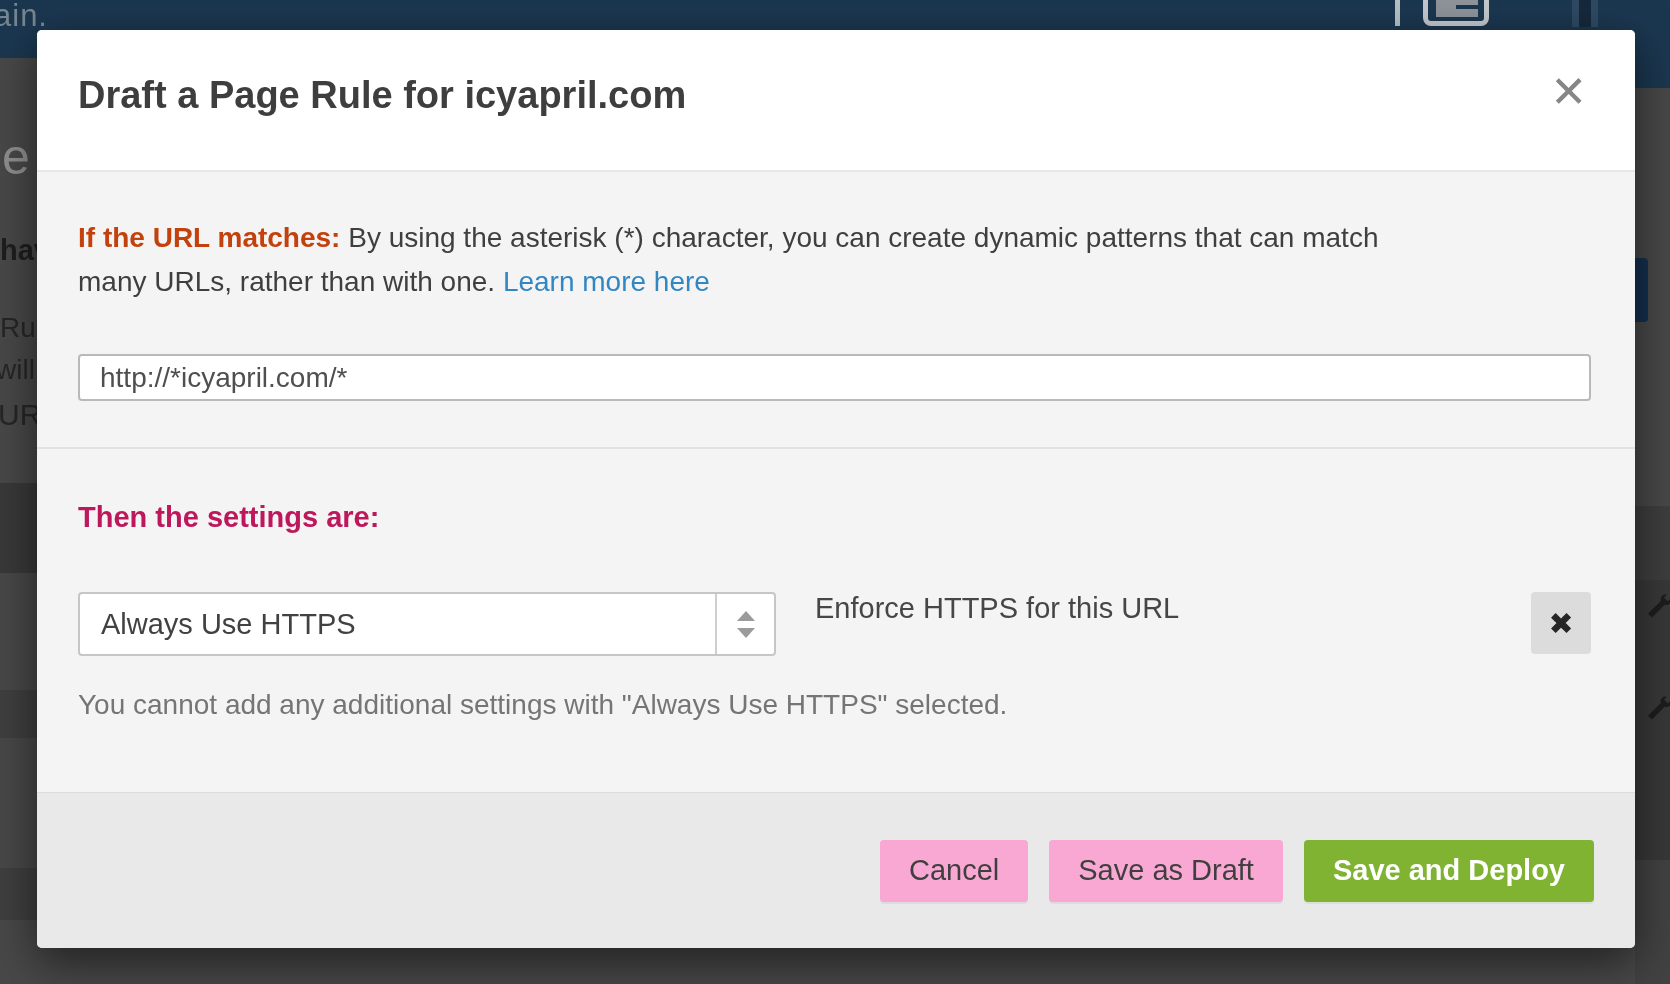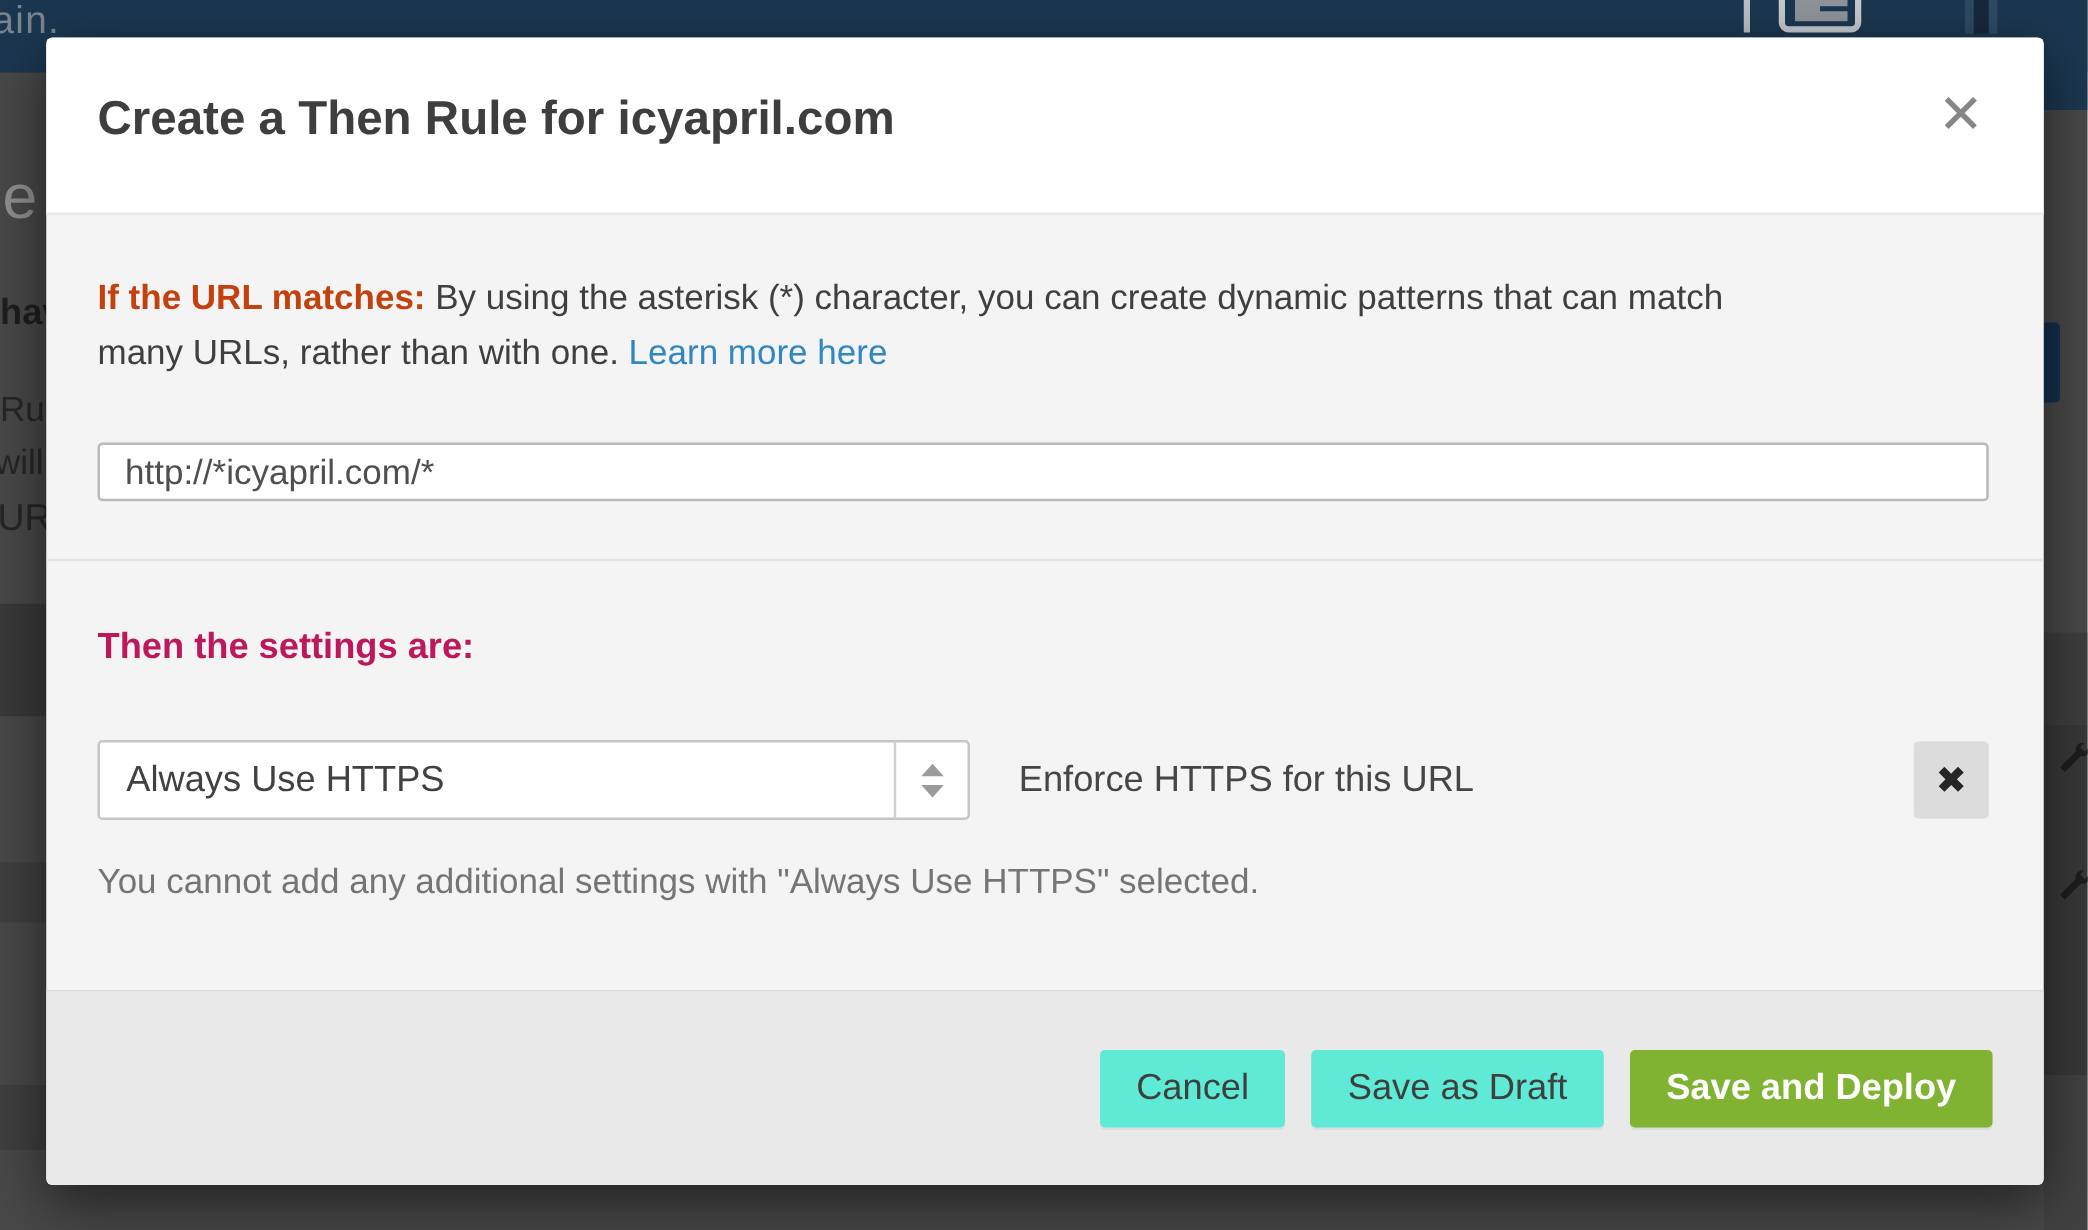--- a/index.html
+++ b/index.html
@@ -48,42 +48,42 @@
   .url-text .link { color:#3287c3; cursor:pointer; }
 
   .url-input { display:block; width:100%; height:47px; margin-top:50px; background:#fff;
                border:2px solid #b9b9b9; border-radius:4px; padding:0 20px; font-size:28px; color:#4f4f4f;
                font-family:"Liberation Sans","DejaVu Sans",sans-serif; }
 
   .section-divider { height:0; border-top:2px solid #e2e2e2; margin:46px -44px 0 -41px; }
 
   .settings-heading { margin-top:52px; font-size:29px; font-weight:bold; color:#be185d; }
 
-  .settings-row { margin-top:58px; display:flex; align-items:center; height:64px; }
+  .settings-row { margin-top:58px; display:flex; height:64px; }
   .select-box { width:698px; height:64px; background:#fff; border:2px solid #c6c6c6; border-radius:4px;
                 display:flex; align-items:stretch; cursor:pointer; }
   .select-value { flex:1; font-size:29px; color:#414141; padding-left:21px; display:flex; align-items:center; }
   .select-spinner { width:59px; border-left:2px solid #cfcfcf; display:flex; flex-direction:column;
                     align-items:center; justify-content:center; gap:7px; }
   .tri-up   { width:0; height:0; border-left:9px solid transparent; border-right:9px solid transparent; border-bottom:10px solid #9b9b9b; }
   .tri-down { width:0; height:0; border-left:9px solid transparent; border-right:9px solid transparent; border-top:10px solid #9b9b9b; }
 
   .setting-desc { margin-left:39px; font-size:29px; color:#464646; }
   .remove-btn { margin-left:auto; width:60px; height:62px; background:#dcdcdc; border:none; border-radius:4px;
                 font-size:30px; color:#262626; cursor:pointer; display:flex; align-items:center; justify-content:center;
                 font-family:"DejaVu Sans",sans-serif; }
 
   .settings-note { margin-top:33px; font-size:28px; color:#757575; }
 
   .modal-footer { position:absolute; left:0; bottom:0; width:100%; height:156px; background:#e9e9e9;
                   border-top:1px solid #dcdcdc; display:flex; align-items:center; justify-content:flex-end;
                   padding-right:41px; gap:21px; }
   .btn { height:62px; border:none; border-radius:4px; padding:0 29px; font-size:29px; cursor:pointer;
          font-family:"Liberation Sans","DejaVu Sans",sans-serif; box-shadow:0 2px 0 rgba(0,0,0,.05); }
-  .btn-gray { background:#5eead4; color:#3f3f3f;text-align:center; }
+  .btn-gray { background:#f9a8d4; color:#3f3f3f;text-align:center; }
   .btn-green { background:#7fb331; color:#ffffff; font-weight:bold; }
 </style>
 </head>
 <body>
 
 <div>
   <div class="bg-topbar">
     <span class="bg-ain">ain.</span>
     <span class="bg-icon-bar"></span>
     <span class="bg-icon-news">
@@ -119,21 +119,21 @@
   <div class="bg-wrench" style="top:694px;">
     <svg width="32" height="32" viewBox="0 0 24 24">
         <path d="M21.2 6.2c0 2-1.6 3.6-3.6 3.6-.4 0-.9-.1-1.3-.2L6.7 19.2l-2.9-2.9 9.6-9.6c-.1-.4-.2-.9-.2-1.3 0-2 1.6-3.6 3.6-3.6.4 0 .8.1 1.2.2L15.8 4.2 18.6 7l2.3-2.2c.2.4.3.9.3 1.4z" fill="#1d1d1d"></path>
       </svg>
   </div>
 </div>
 
 <div class="modal">
 
   <div class="modal-header">
-    <h1 class="modal-title">Create a Then Rule for icyapril.com</h1>
+    <h1 class="modal-title">Draft a Page Rule for icyapril.com</h1>
     <span class="modal-close">✕</span>
   </div>
 
   <div class="modal-body">
 
     <p class="url-text">
       <span class="lead">If the URL matches:</span><span> By using the asterisk (*) character, you can create dynamic patterns that can match</span><br>
       <span>many URLs, rather than with one. </span><span class="link">Learn more here</span>
     </p>
 

